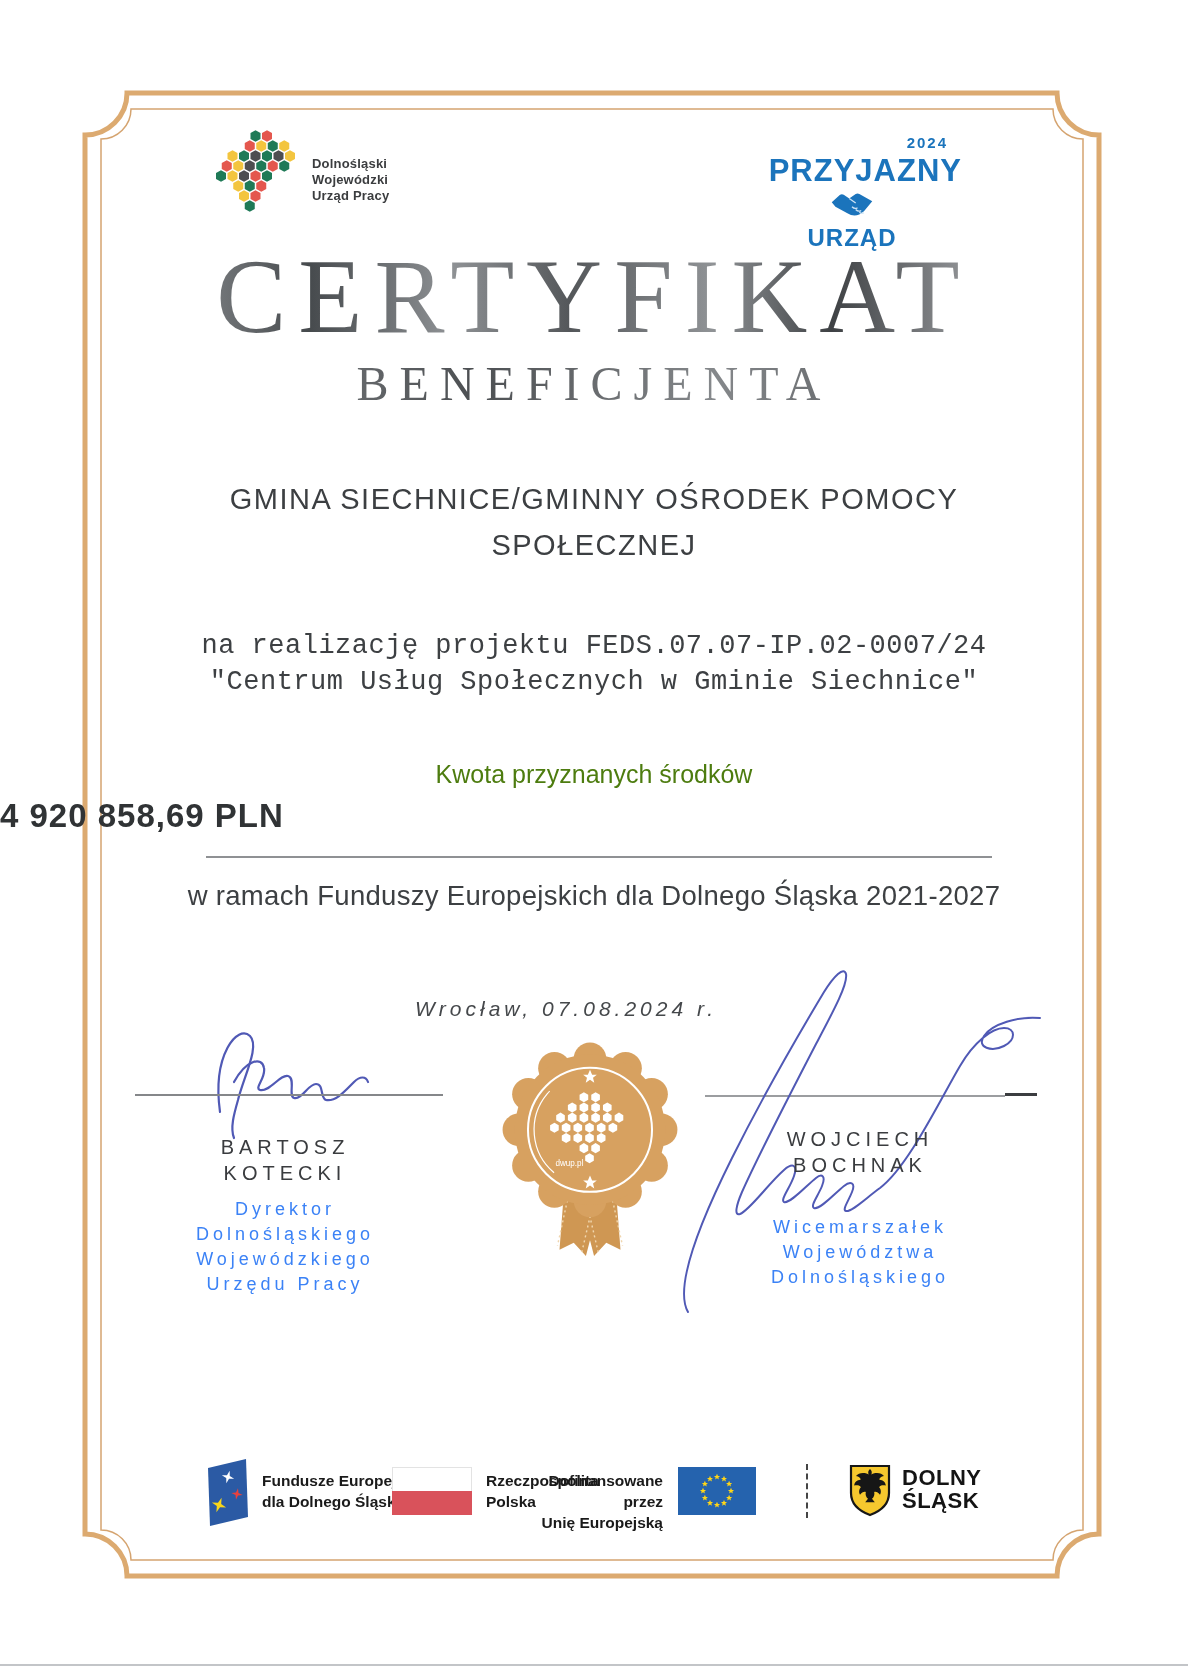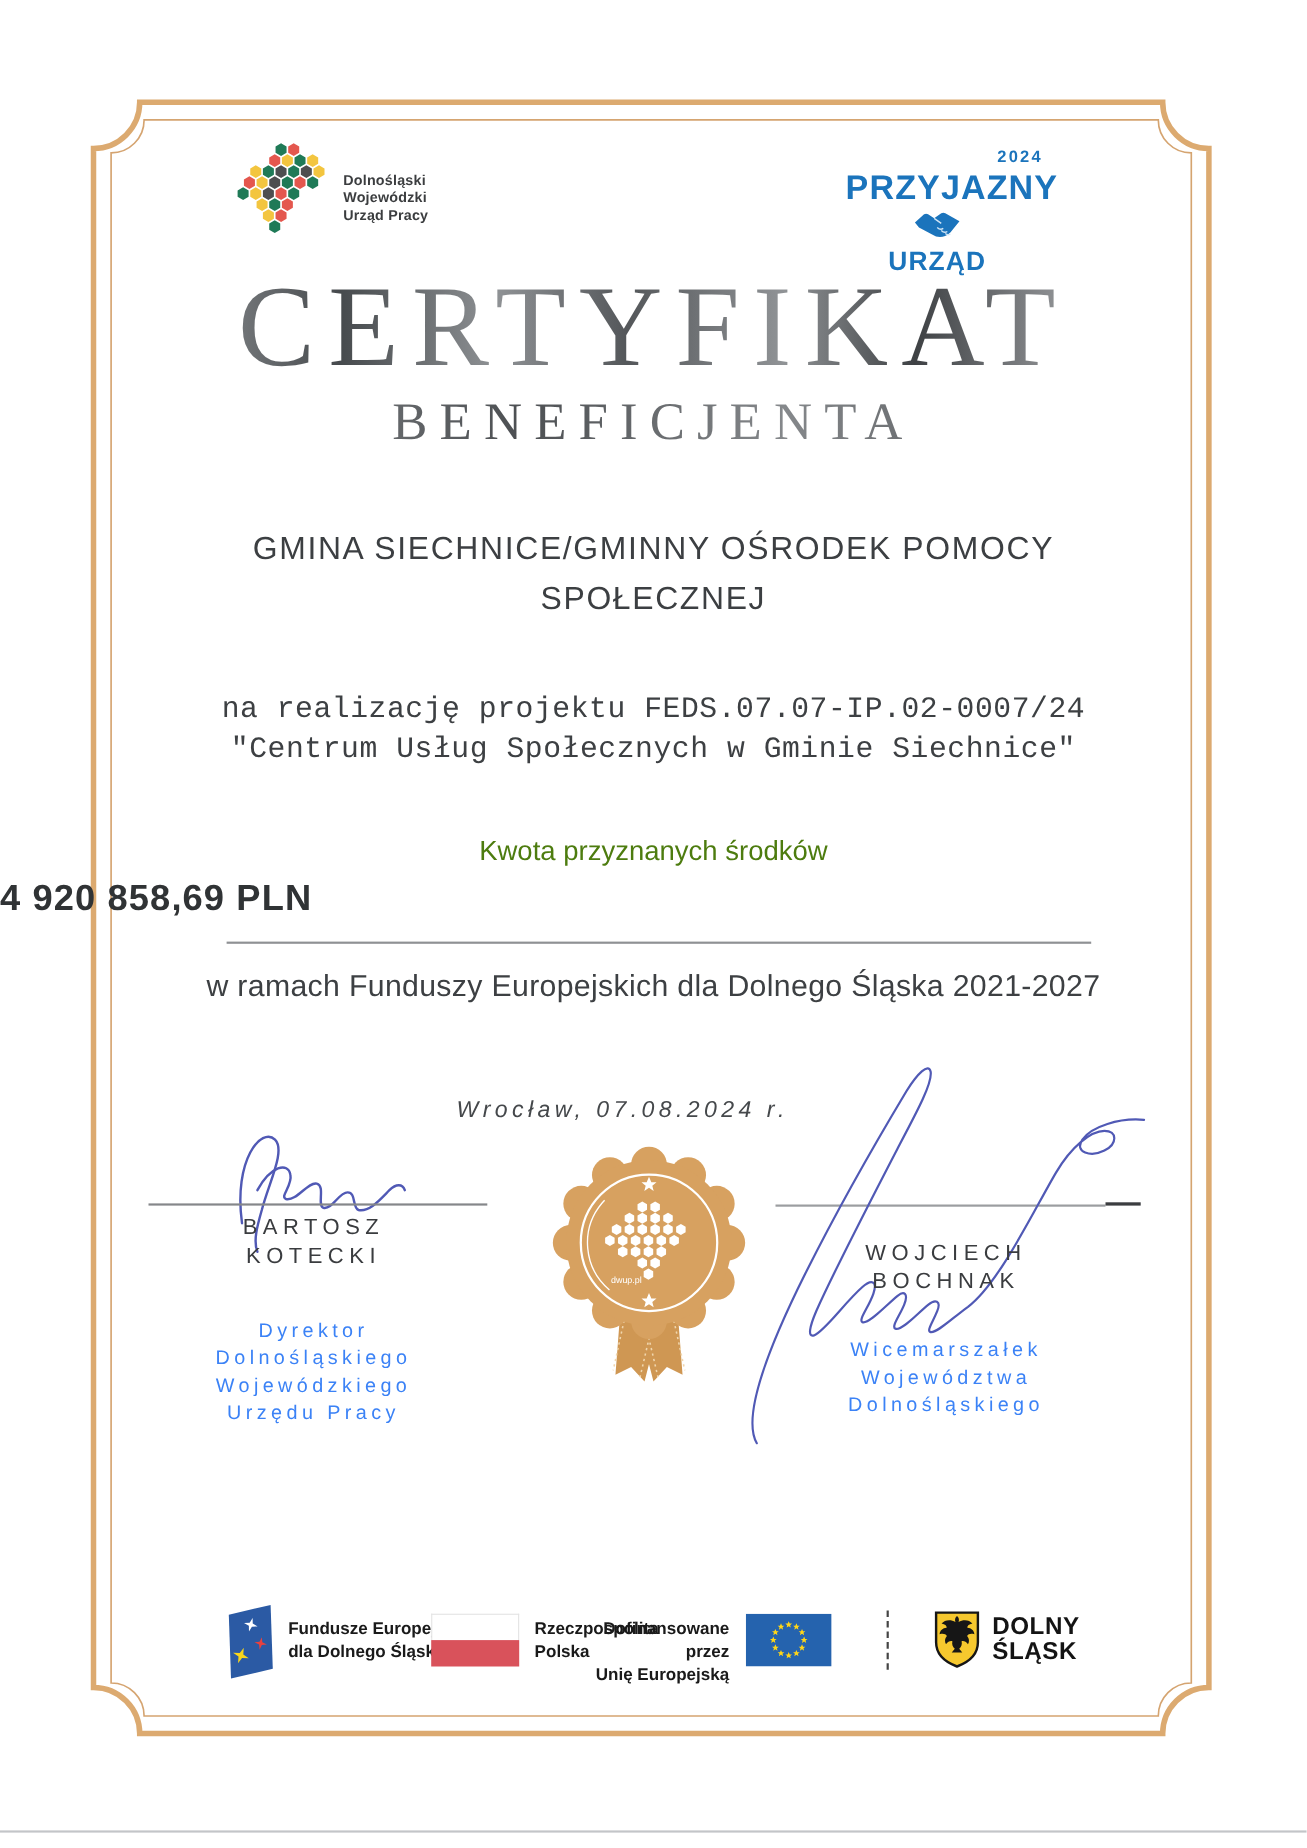--- a/index.html
+++ b/index.html
@@ -172,21 +172,21 @@
 
   <div class="dateline">Wrocław, 07.08.2024 r.</div>
 
   <svg class="sig-svg" style="left:150px;top:1020px;" width="300" height="122" viewBox="0 0 300 122">
     <g fill="none" stroke="#5059B5" stroke-width="2.2" stroke-linecap="round">
       <path d="M70,92 C62,34 88,4 100,16 C110,26 94,56 88,80 C84,94 80,108 84,118"></path>
       <path d="M84,62 C96,40 112,36 114,48 C116,58 104,68 110,70 C120,72 130,54 138,56 C146,58 138,76 144,78 C152,80 158,64 166,64 C174,64 170,78 176,80 C186,82 196,70 204,62 C210,56 216,56 218,62"></path>
     </g>
   </svg>
   <div class="sig-line-left"></div>
-  <div class="name-block" style="left:150px;top:1103px;width:270px;">
+  <div class="name-block" style="left:150px;top:1134px;width:270px;">
     <div class="name-line">BARTOSZ</div>
     <div class="name-line">KOTECKI</div>
   </div>
   <div class="title-block" style="left:150px;top:1197px;width:270px;">
     <div class="title-line">Dyrektor</div>
     <div class="title-line">Dolnośląskiego</div>
     <div class="title-line">Wojewódzkiego</div>
     <div class="title-line">Urzędu Pracy</div>
   </div>
 

